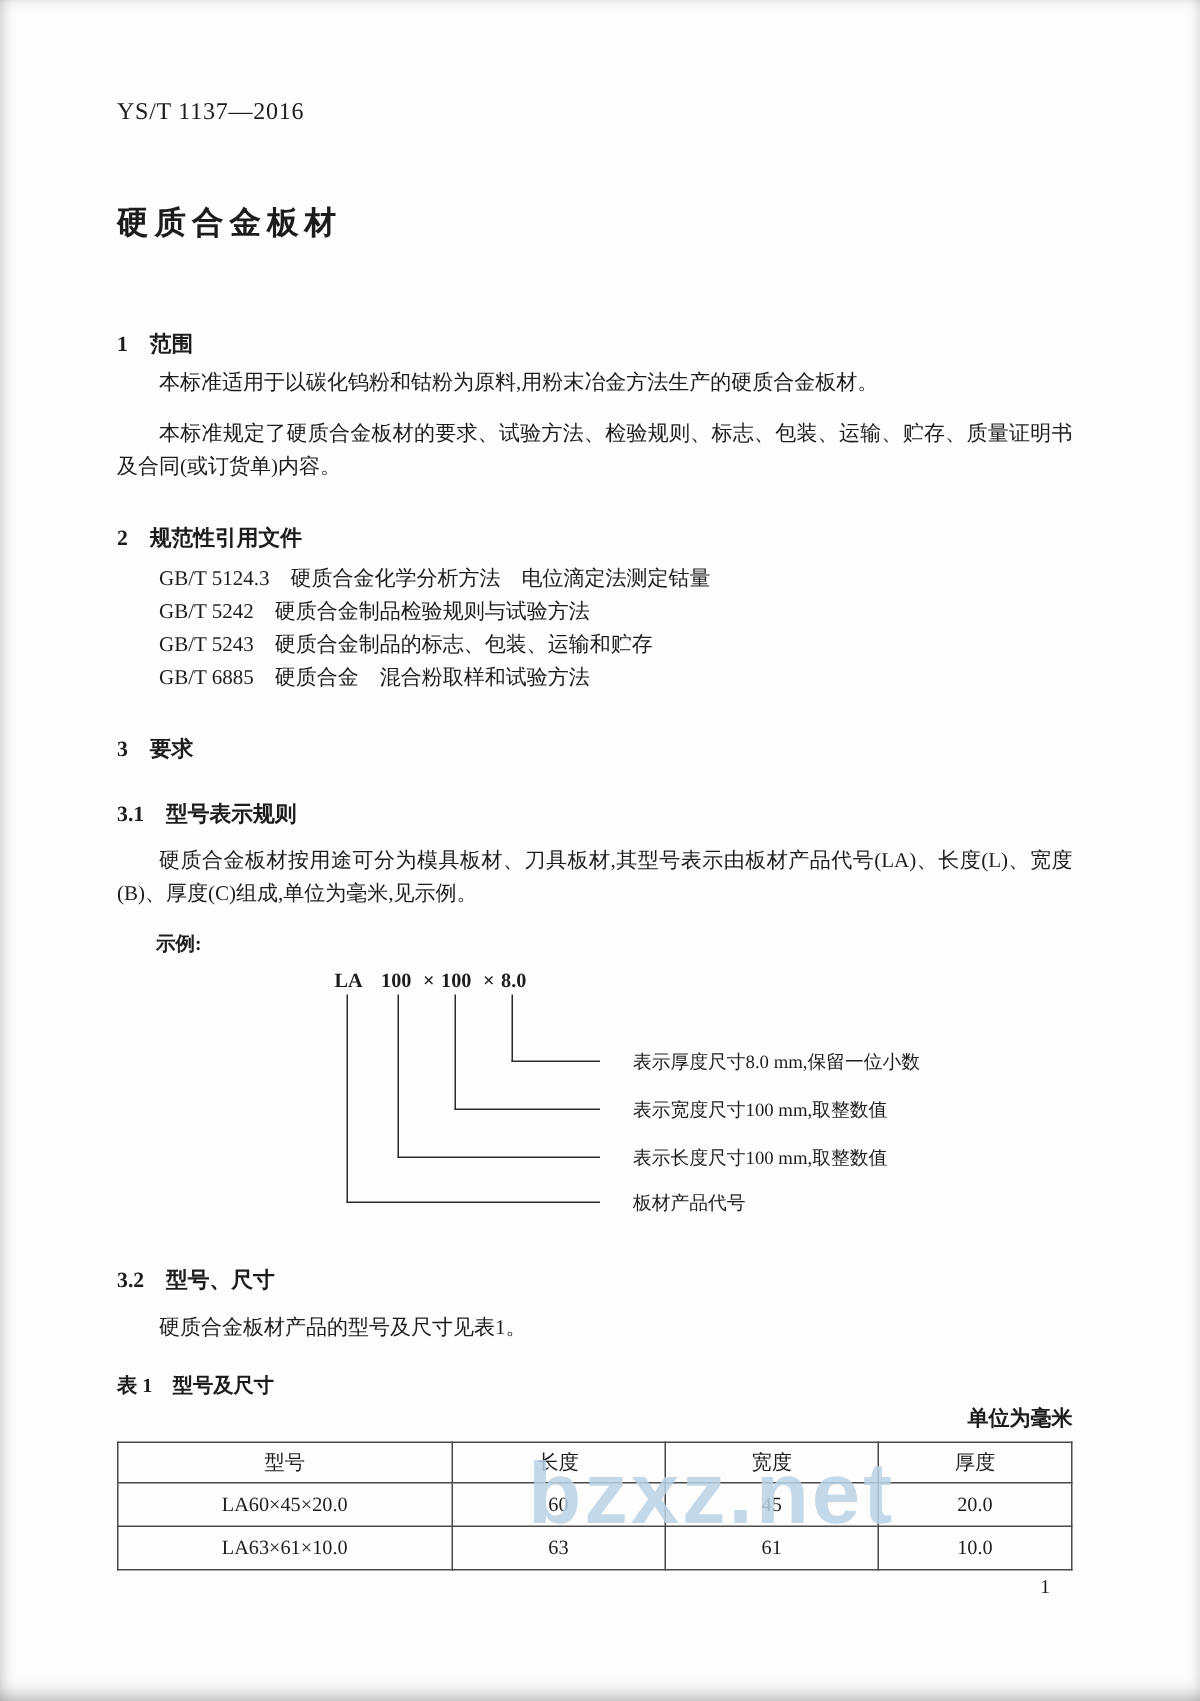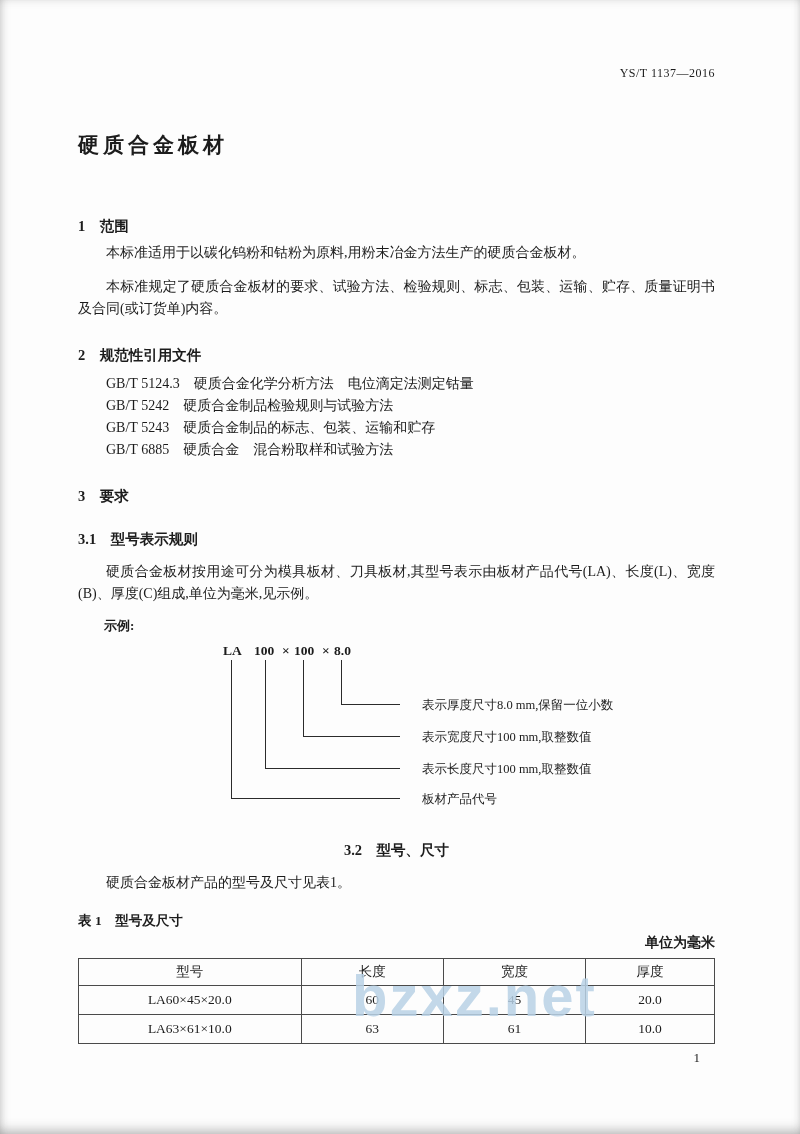--- a/index.html
+++ b/index.html
@@ -8,28 +8,28 @@
     width:800px; height:1134px; position:relative; margin:0 auto;
     background:#fdfdfd;
     font-family:"Liberation Serif","DejaVu Serif",serif;
     color:#1c1c1c; overflow:hidden;
     box-shadow: inset 0 -10px 12px -7px rgba(90,90,90,.45),
                 inset 10px 0 10px -9px rgba(120,120,120,.35),
                 inset -8px 0 10px -9px rgba(120,120,120,.30),
                 inset 0 8px 8px -8px rgba(120,120,120,.25);
   }
   .content { position:absolute; left:78px; top:0; width:637px; }
-  .std-num { margin-top:66px; text-align:right; font-size:12px; letter-spacing:.5px; }
+  .std-num { margin-top:66px; text-align:left; font-size:16px; letter-spacing:.5px; }
   .doc-title { margin-top:50px; text-align:left; font-size:21px; font-weight:bold; letter-spacing:4px; }
   .sec-h { font-size:14.5px; font-weight:bold; }
   .h-s1 { margin-top:58px; }
   .h-s2 { margin-top:26px; }
   .h-s3 { margin-top:26px; }
   .h-s31 { margin-top:24px; }
-  .h-s32 { margin-top:22px;text-align:center; }
+  .h-s32 { margin-top:22px; }
   p.body-p { font-size:14px; line-height:22px; text-indent:2em; margin-top:12px; text-align:justify; }
   p.tight { margin-top:6px; }
   .ref-list { margin-top:8px; }
   .ref-item { font-size:14px; line-height:22px; margin-left:2em; }
   .example-label { font-size:13px; font-weight:bold; margin-top:12px; margin-left:2em; }
   .diagram { position:relative; height:176px; margin-top:8px; font-size:13px; }
   .code-part { position:absolute; top:0; font-weight:bold; font-size:13.5px; }
   .conn { position:absolute; border-left:1px solid #2b2b2b; border-bottom:1px solid #2b2b2b; }
   .dlabel { position:absolute; left:344px; font-size:12.5px; white-space:nowrap; }
   .tbl-caption { margin-top:18px; text-align:left; font-size:13.5px; font-weight:bold; }

